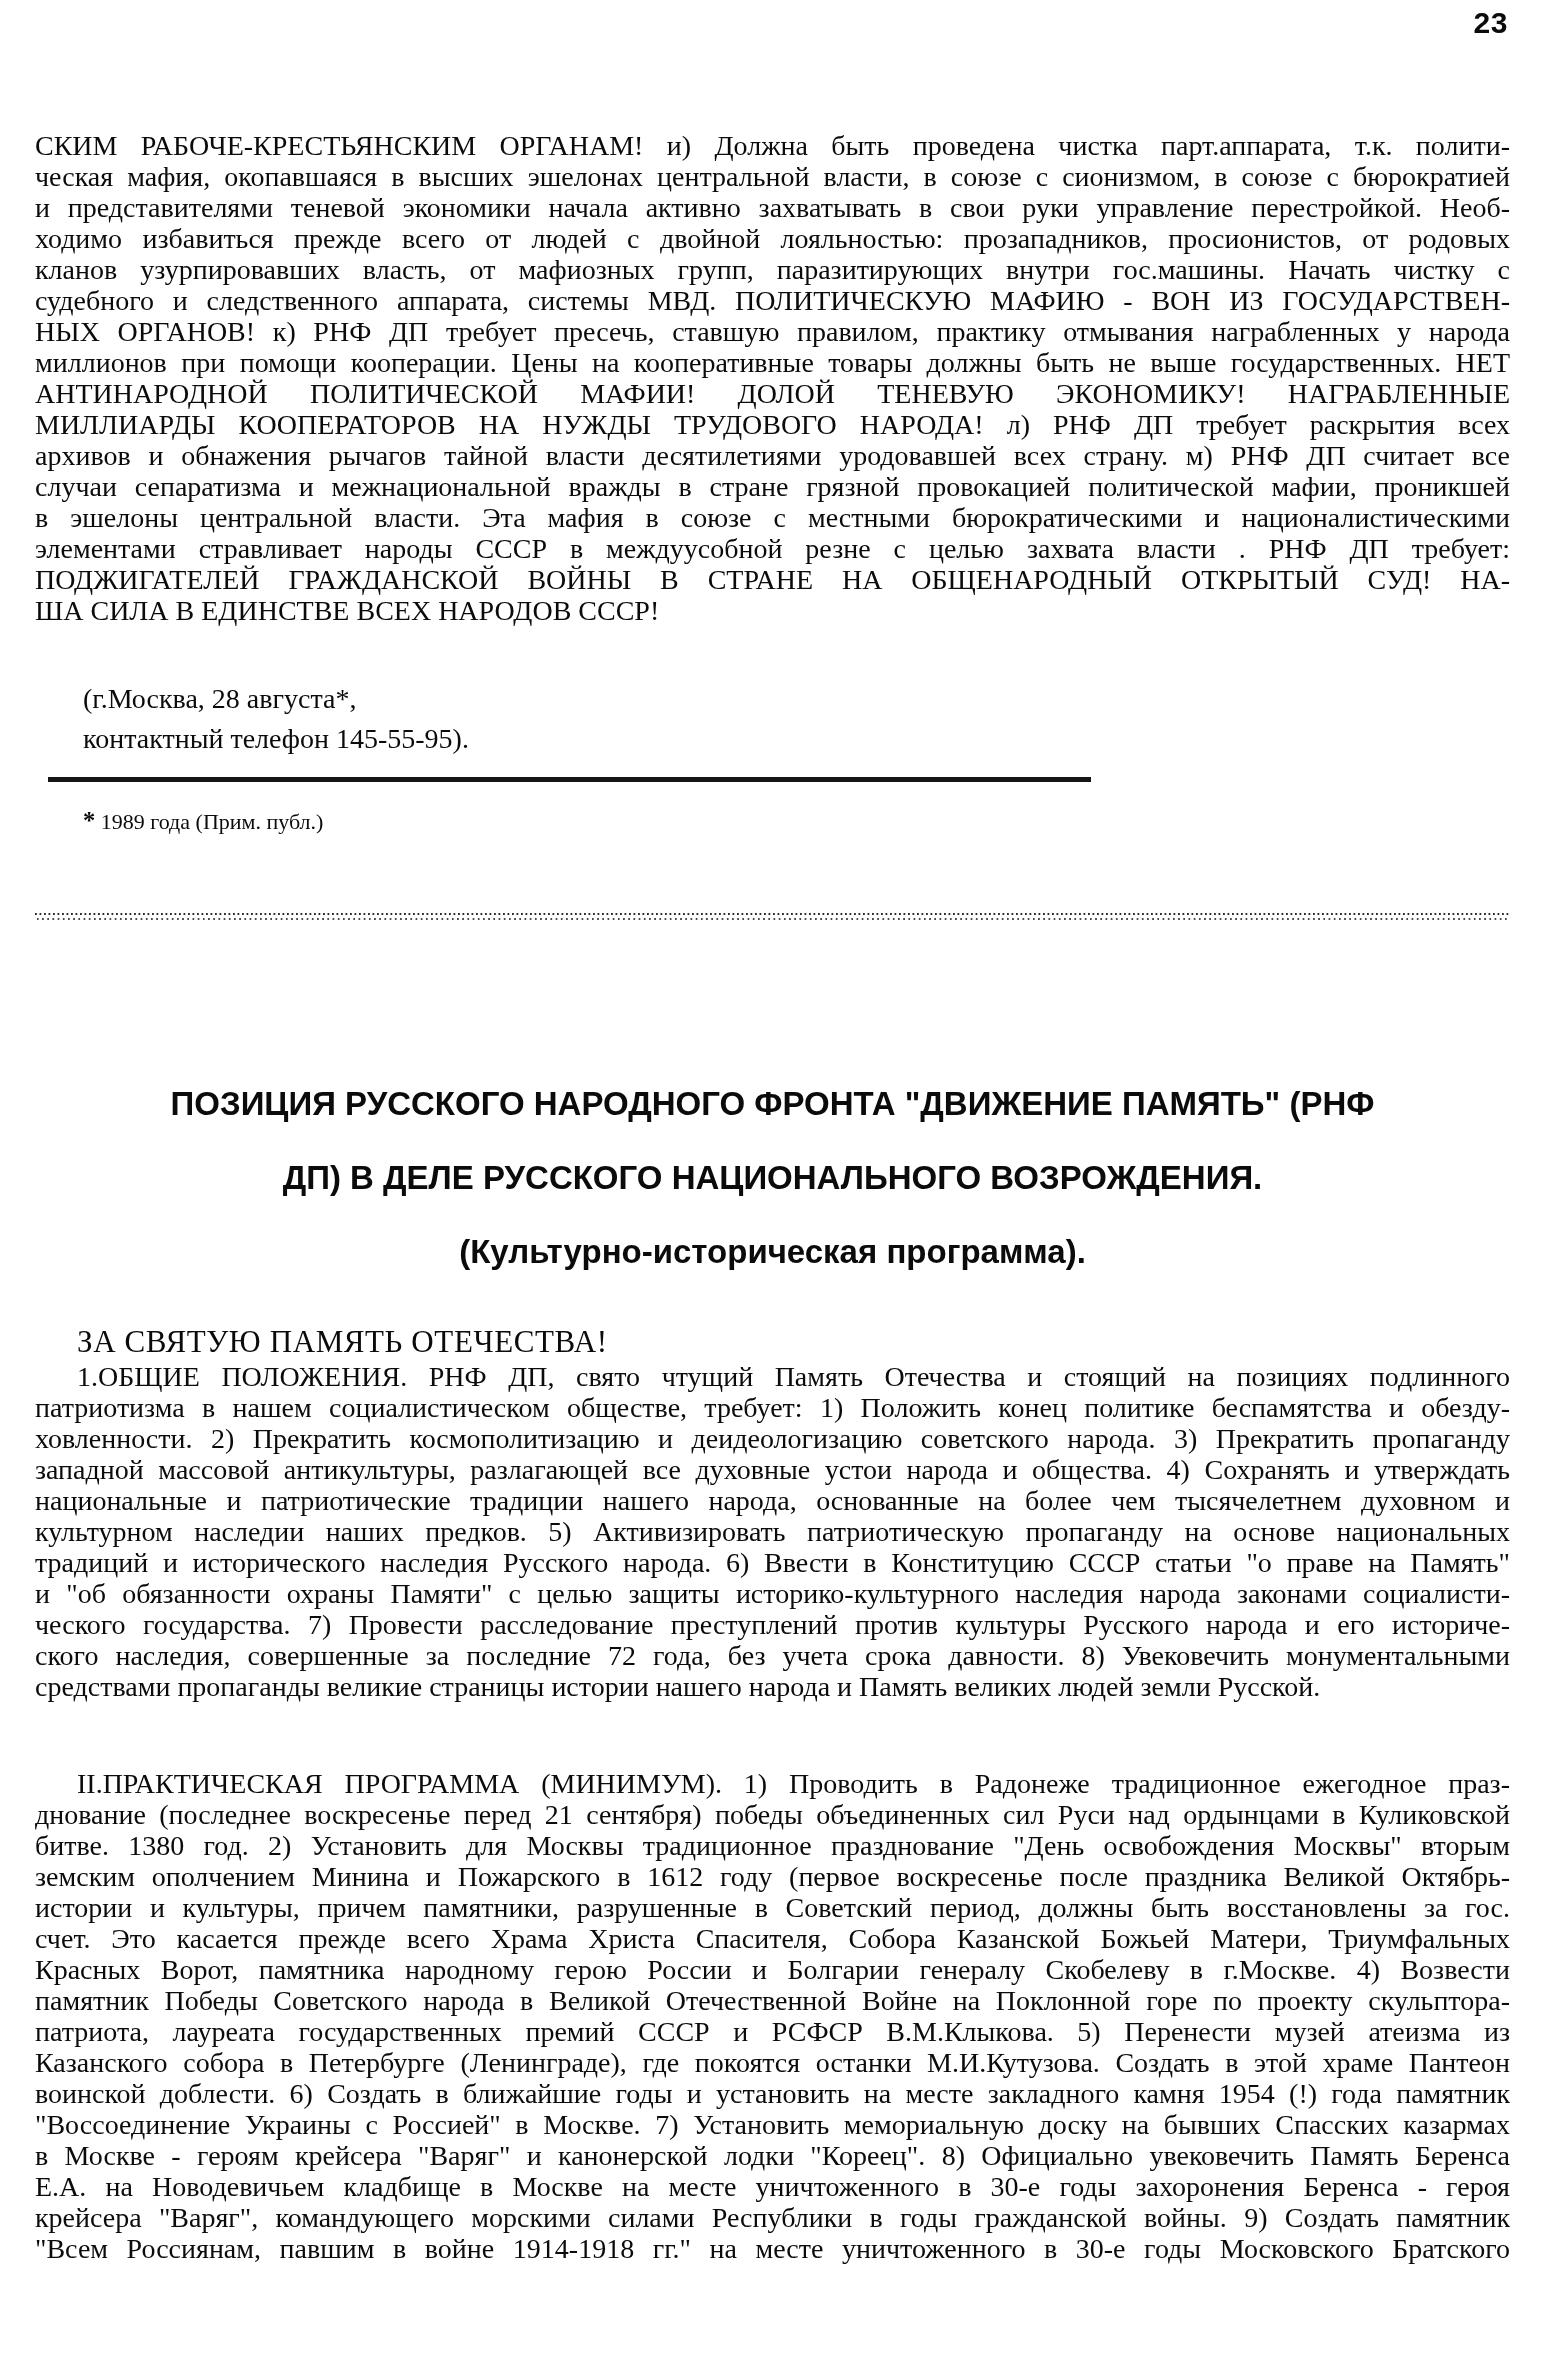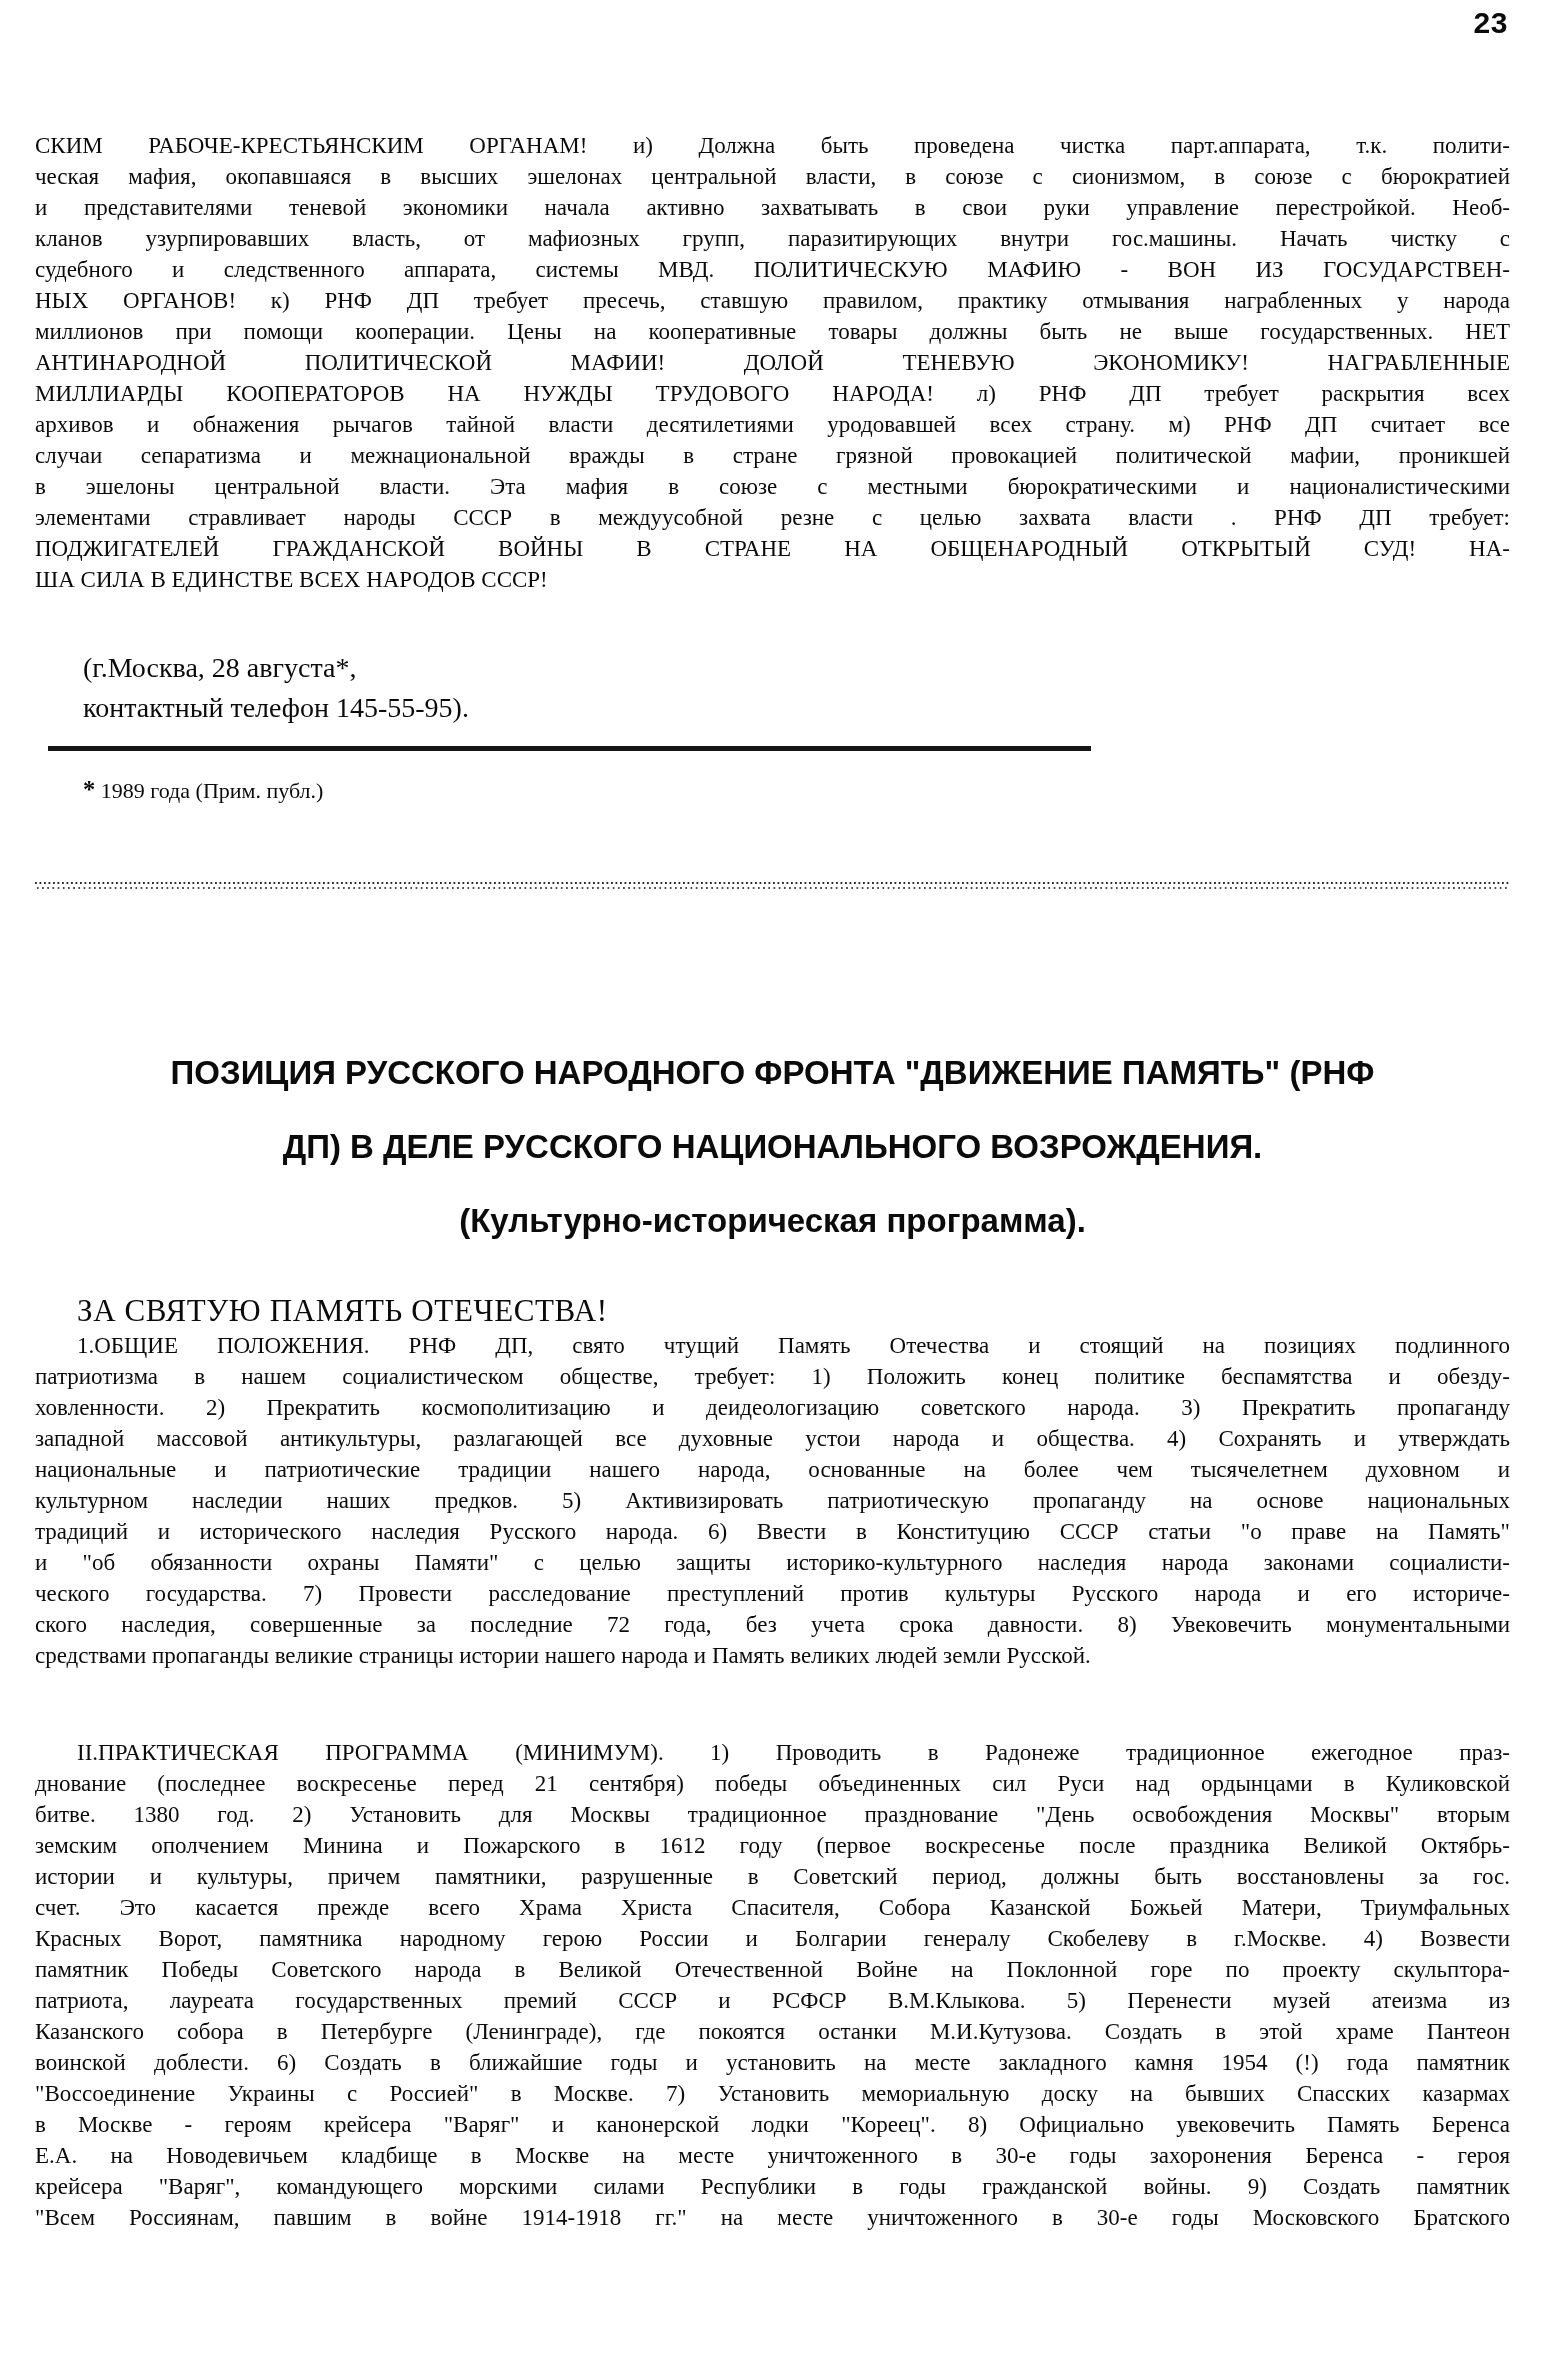--- a/index.html
+++ b/index.html
@@ -17,21 +17,21 @@
   }
   .page-number {
     position: absolute;
     top: 6.4px;
     right: 37px;
     font-family: "Liberation Sans", "DejaVu Sans", sans-serif;
     font-weight: bold;
     font-size: 30px;
     letter-spacing: 0.6px;
   }
-  .body-text { font-size: 23px; line-height: 31px; }
+  .body-text { font-size: 28px; line-height: 31px; }
   .justified .ln { text-align: justify; text-align-last: justify; white-space: normal; }
   .last-left .ln:last-child { text-align-last: left; }
   .indent-first .ln:first-child { text-indent: 42px; }
   .para-intro { margin-top: 130px; }
   .contact-note {
     margin-top: 53px;
     margin-left: 48px;
     font-size: 28px;
     line-height: 40px;
   }
@@ -83,20 +83,21 @@
 <body>
 
 <div class="page">
 
   <div class="page-number">23</div>
 
   <div class="body-text justified last-left para-intro">
       <div class="ln">СКИМ РАБОЧЕ-КРЕСТЬЯНСКИМ ОРГАНАМ! и) Должна быть проведена чистка парт.аппарата, т.к. полити-</div>
       <div class="ln">ческая мафия, окопавшаяся в высших эшелонах центральной власти, в союзе с сионизмом, в союзе с бюрократией</div>
       <div class="ln">и представителями теневой экономики начала активно захватывать в свои руки управление перестройкой. Необ-</div>
+      <div class="ln">ходимо избавиться прежде всего от людей с двойной лояльностью: прозападников, просионистов, от родовых</div>
       <div class="ln">кланов узурпировавших власть, от мафиозных групп, паразитирующих внутри гос.машины. Начать чистку с</div>
       <div class="ln">судебного и следственного аппарата, системы МВД. ПОЛИТИЧЕСКУЮ МАФИЮ - ВОН ИЗ ГОСУДАРСТВЕН-</div>
       <div class="ln">НЫХ ОРГАНОВ! к) РНФ ДП требует пресечь, ставшую правилом, практику отмывания награбленных у народа</div>
       <div class="ln">миллионов при помощи кооперации. Цены на кооперативные товары должны быть не выше государственных. НЕТ</div>
       <div class="ln">АНТИНАРОДНОЙ ПОЛИТИЧЕСКОЙ МАФИИ! ДОЛОЙ ТЕНЕВУЮ ЭКОНОМИКУ! НАГРАБЛЕННЫЕ</div>
       <div class="ln">МИЛЛИАРДЫ КООПЕРАТОРОВ НА НУЖДЫ ТРУДОВОГО НАРОДА! л) РНФ ДП требует раскрытия всех</div>
       <div class="ln">архивов и обнажения рычагов тайной власти десятилетиями уродовавшей всех страну. м) РНФ ДП считает все</div>
       <div class="ln">случаи сепаратизма и межнациональной вражды в стране грязной провокацией политической мафии, проникшей</div>
       <div class="ln">в эшелоны центральной власти. Эта мафия в союзе с местными бюрократическими и националистическими</div>
       <div class="ln">элементами стравливает народы СССР в междуусобной резне с целью захвата власти . РНФ ДП требует:</div>

